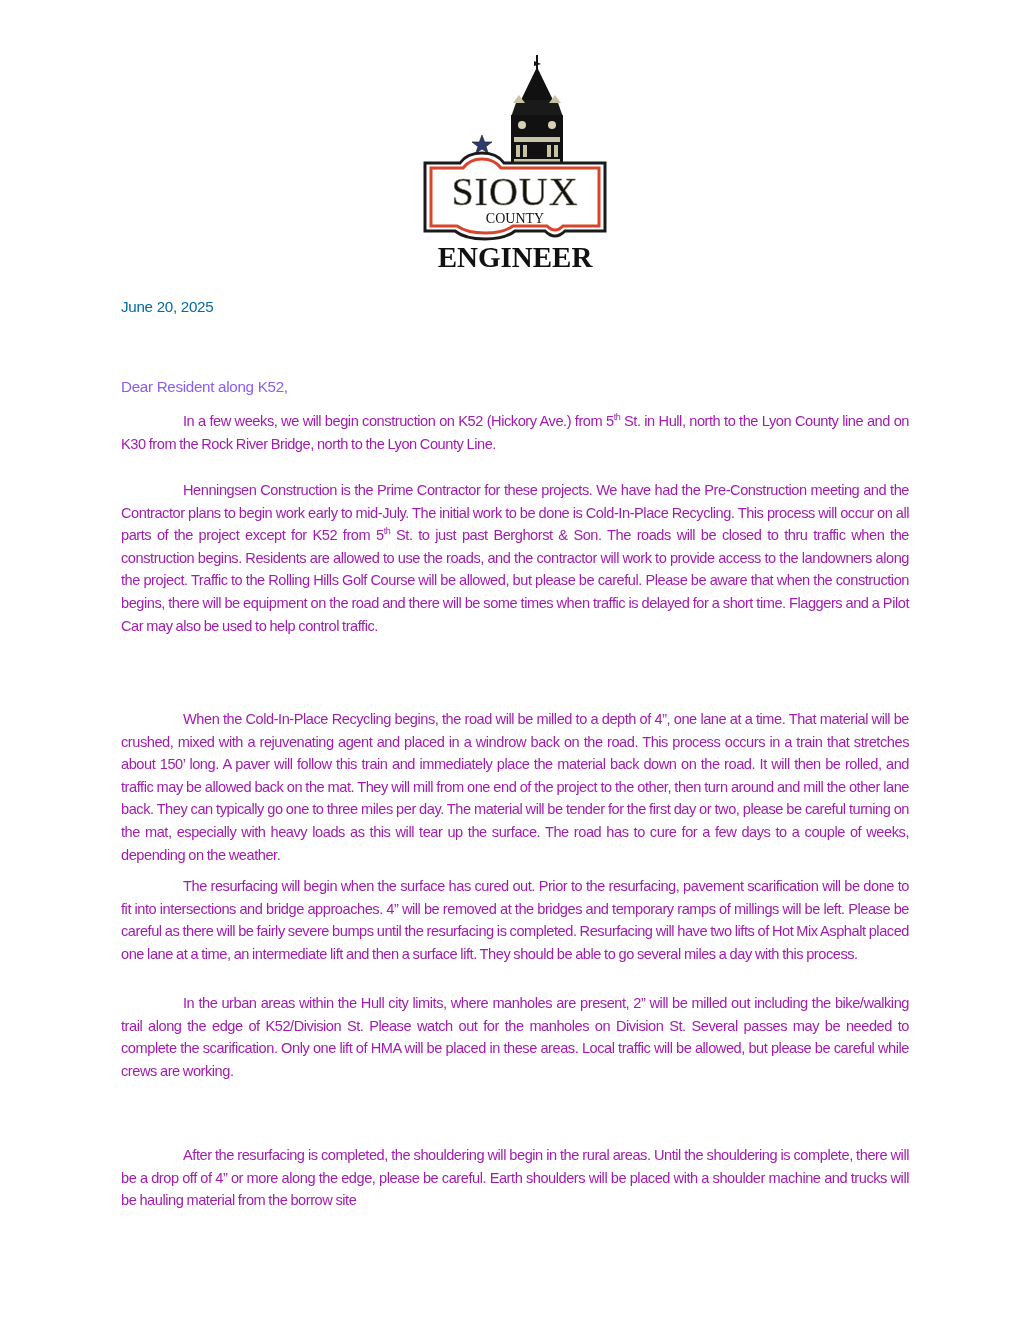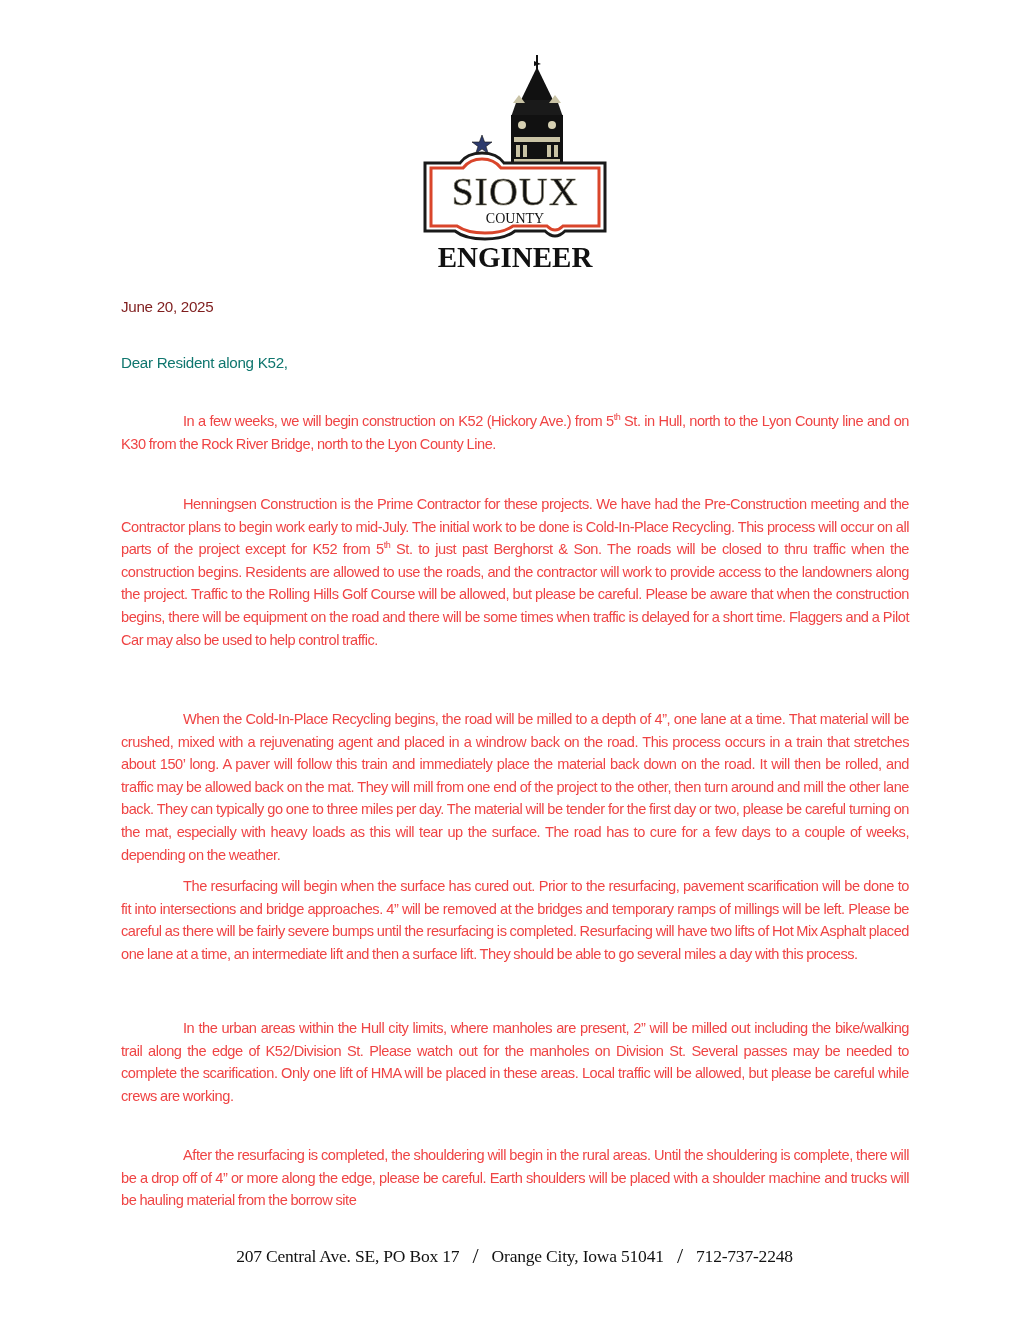--- a/index.html
+++ b/index.html
@@ -1,27 +1,27 @@
 <!DOCTYPE html>
 <html><head>
   <meta charset="utf-8">
   <style>
     html, body { margin: 0; padding: 0; background: #ffffff; }
     body { width: 1029px; height: 1331px; position: relative; overflow: hidden; }
     .page { position: absolute; left: 0; top: 0; width: 1029px; height: 1331px; background: #fff; }
     .logo { position: absolute; left: 415px; top: 55px; width: 200px; height: 215px; }
-    .date { position: absolute; left: 121px; top: 298px; font-family: "Liberation Sans", sans-serif; font-size: 15.2px; color: #7f1d1d; letter-spacing: -0.3px; }
-    .salutation { position: absolute; left: 121px; top: 354px; font-family: "Liberation Sans", sans-serif; font-size: 15.2px; color: #0f766e; letter-spacing: -0.3px; }
+    .date { position: absolute; left: 121px; top: 298px; font-family: "Liberation Sans", sans-serif; font-size: 15.2px; color: #0369a1; letter-spacing: -0.3px; }
+    .salutation { position: absolute; left: 121px; top: 378px; font-family: "Liberation Sans", sans-serif; font-size: 15.2px; color: #8b5cf6; letter-spacing: -0.3px; }
     .para { position: absolute; left: 121px; width: 788px; margin: 0; text-align: justify; text-indent: 62px;
-      font-family: "Liberation Sans", sans-serif; font-size: 14.6px; line-height: 22.6px; color: #ef4444; letter-spacing: -0.45px; word-spacing: -0.5px; }
+      font-family: "Liberation Sans", sans-serif; font-size: 14.6px; line-height: 22.6px; color: #a21caf; letter-spacing: -0.45px; word-spacing: -0.5px; }
     .p1 { top: 410px; }
-    .p2 { top: 479px; margin-top: 14px; }
+    .p2 { top: 479px; }
     .p3 { top: 680px; margin-top: 28px; }
     .p4 { top: 875px; }
-    .p5 { top: 1017px; }
+    .p5 { top: 992px; }
     .p6 { top: 1131px; margin-top: 13px; }
     sup { font-size: 9px; line-height: 0; vertical-align: super; }
     .footer { position: absolute; top: 1242px; left: 0; width: 1029px; text-align: center;
       font-family: "Liberation Serif", "DejaVu Serif", serif; font-size: 17.5px; color: #111; letter-spacing: -0.2px; }
     .footer .sep { display: inline-block; margin: 0 9px; font-size: 22px; transform: translateY(1px); }
   </style>
 </head>
 <body>
 
 <div class="page">
@@ -60,20 +60,13 @@
 
   <p class="para p1"><span>In a few weeks, we will begin construction on K52 (Hickory Ave.) from 5</span><sup>th</sup><span> St. in Hull, north to the Lyon County line and on K30 from the Rock River Bridge, north to the Lyon County Line.</span></p>
 
   <p class="para p2"><span>Henningsen Construction is the Prime Contractor for these projects. We have had the Pre-Construction meeting and the Contractor plans to begin work early to mid-July. The initial work to be done is Cold-In-Place Recycling. This process will occur on all parts of the project except for K52 from 5</span><sup>th</sup><span> St. to just past Berghorst &amp; Son. The roads will be closed to thru traffic when the construction begins. Residents are allowed to use the roads, and the contractor will work to provide access to the landowners along the project. Traffic to the Rolling Hills Golf Course will be allowed, but please be careful. Please be aware that when the construction begins, there will be equipment on the road and there will be some times when traffic is delayed for a short time. Flaggers and a Pilot Car may also be used to help control traffic.</span></p>
 
   <p class="para p3">When the Cold-In-Place Recycling begins, the road will be milled to a depth of 4”, one lane at a time. That material will be crushed, mixed with a rejuvenating agent and placed in a windrow back on the road. This process occurs in a train that stretches about 150’ long. A paver will follow this train and immediately place the material back down on the road. It will then be rolled, and traffic may be allowed back on the mat. They will mill from one end of the project to the other, then turn around and mill the other lane back. They can typically go one to three miles per day. The material will be tender for the first day or two, please be careful turning on the mat, especially with heavy loads as this will tear up the surface. The road has to cure for a few days to a couple of weeks, depending on the weather.</p>
   <p class="para p4">The resurfacing will begin when the surface has cured out. Prior to the resurfacing, pavement scarification will be done to fit into intersections and bridge approaches. 4” will be removed at the bridges and temporary ramps of millings will be left. Please be careful as there will be fairly severe bumps until the resurfacing is completed. Resurfacing will have two lifts of Hot Mix Asphalt placed one lane at a time, an intermediate lift and then a surface lift. They should be able to go several miles a day with this process.</p>
   <p class="para p5">In the urban areas within the Hull city limits, where manholes are present, 2” will be milled out including the bike/walking trail along the edge of K52/Division St. Please watch out for the manholes on Division St. Several passes may be needed to complete the scarification. Only one lift of HMA will be placed in these areas. Local traffic will be allowed, but please be careful while crews are working.</p>
   <p class="para p6">After the resurfacing is completed, the shouldering will begin in the rural areas. Until the shouldering is complete, there will be a drop off of 4” or more along the edge, please be careful. Earth shoulders will be placed with a shoulder machine and trucks will be hauling material from the borrow site</p>
 
-  <div class="footer">
-    <span>207 Central Ave. SE, PO Box 17</span>
-    <span class="sep">/</span>
-    <span>Orange City, Iowa 51041</span>
-    <span class="sep">/</span>
-    <span>712-737-2248</span>
-  </div>
 </div>
 
 </body></html>

